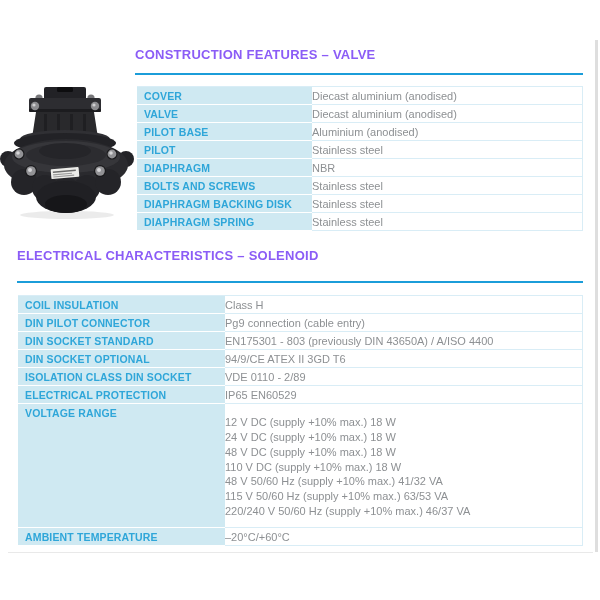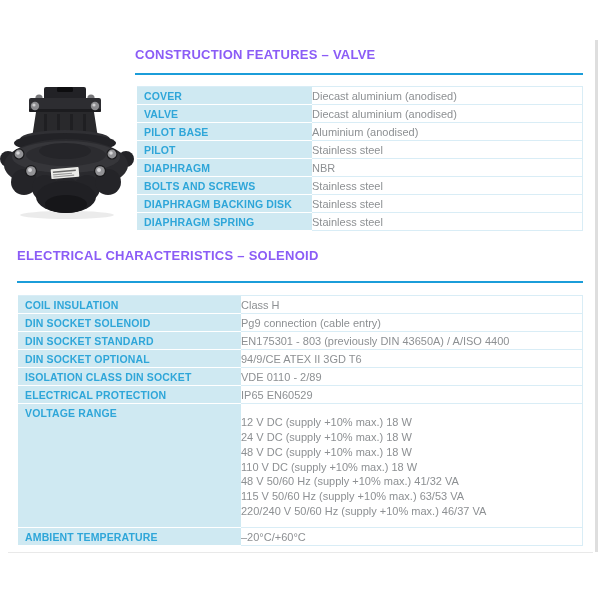--- a/index.html
+++ b/index.html
@@ -26,21 +26,21 @@
     letter-spacing:0.15px; padding-left:7px; border-bottom:1px solid #ffffff;
     box-sizing:border-box; display:flex; align-items:center; white-space:nowrap;
     flex:0 0 auto;
   }
   .val {
     flex:1; color:#8d9093; font-size:11px; 
     border-bottom:1px solid #d9edf6; box-sizing:border-box;
     display:flex; align-items:center; white-space:nowrap;
   }
   .c-tbl .lbl { width:175px; }
-  .e-tbl .lbl { width:223px; }
+  .e-tbl .lbl { width:207px; }
 
   .row.tall { height:124px; }
   .row.tall .lbl { align-items:flex-start; padding-top:3px; }
   .row.tall .val {
     flex-direction:column; align-items:flex-start; justify-content:center;
     padding-top:3px;
   }
   .vline { line-height:14.9px; }
 
   .valve { position:absolute; left:0; top:85px; }
@@ -171,21 +171,21 @@
 
   <div class="section-title t2">ELECTRICAL CHARACTERISTICS – SOLENOID</div>
   <div class="rule r2"></div>
 
   <div class="tbl e-tbl">
     <div class="row">
       <div class="lbl">COIL INSULATION</div>
       <div class="val">Class H</div>
     </div>
     <div class="row">
-      <div class="lbl">DIN SOCKET SOLENOID</div>
+      <div class="lbl">DIN PILOT CONNECTOR</div>
       <div class="val">Pg9 connection (cable entry)</div>
     </div>
     <div class="row">
       <div class="lbl">DIN SOCKET STANDARD</div>
       <div class="val">EN175301 - 803 (previously DIN 43650A) / A/ISO 4400</div>
     </div>
     <div class="row">
       <div class="lbl">DIN SOCKET OPTIONAL</div>
       <div class="val">94/9/CE ATEX II 3GD T6</div>
     </div>

